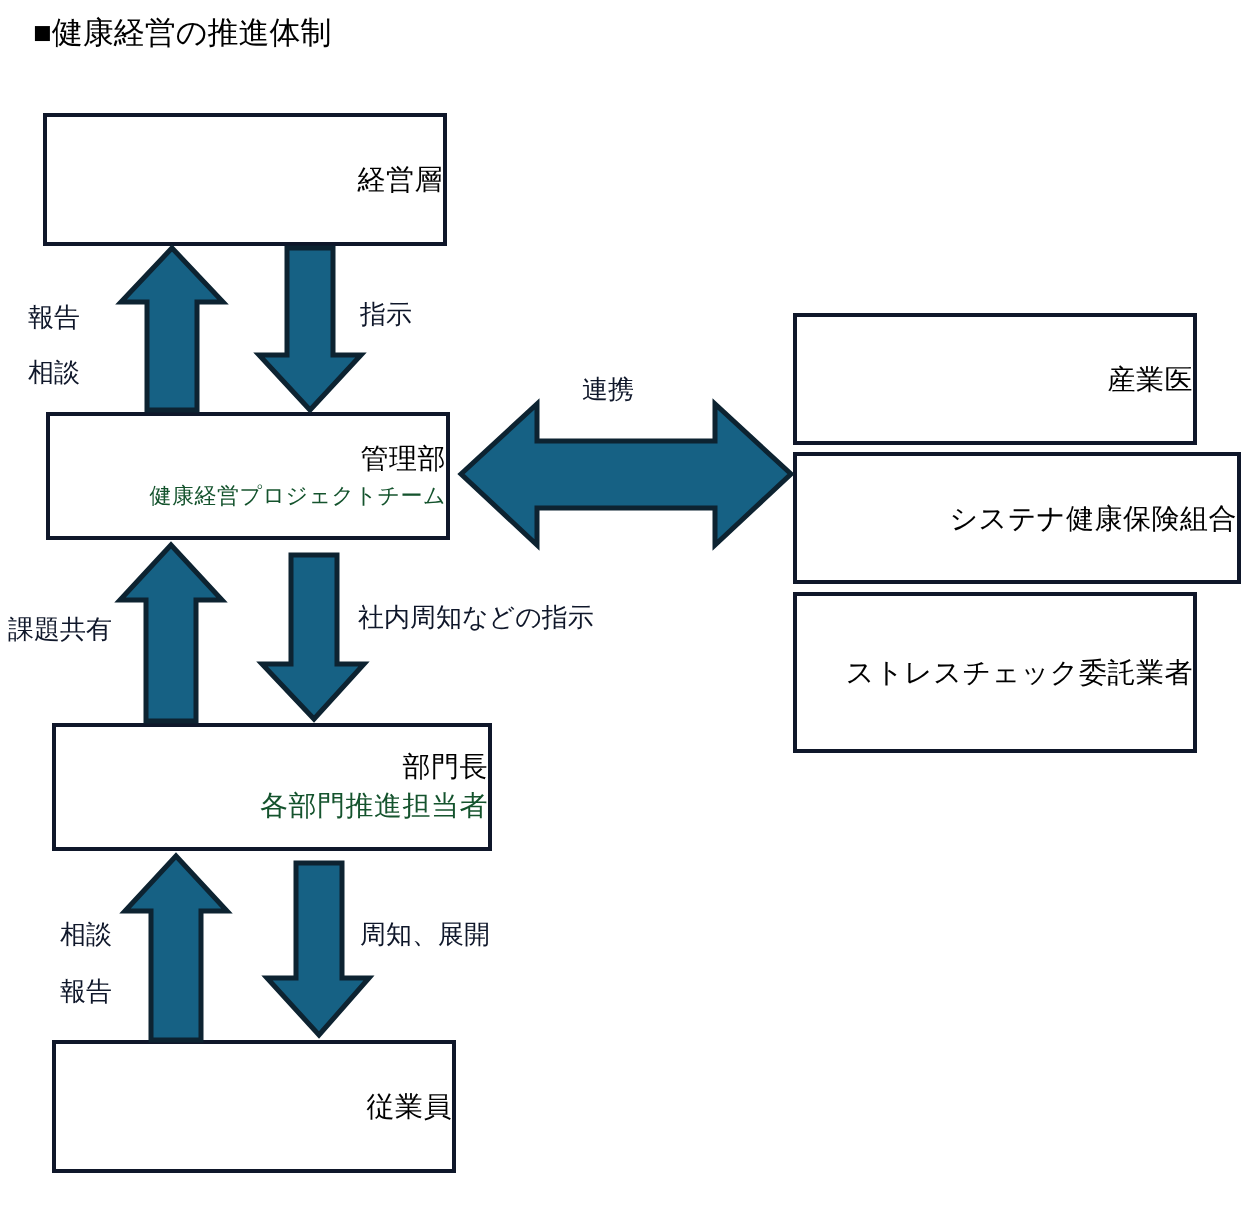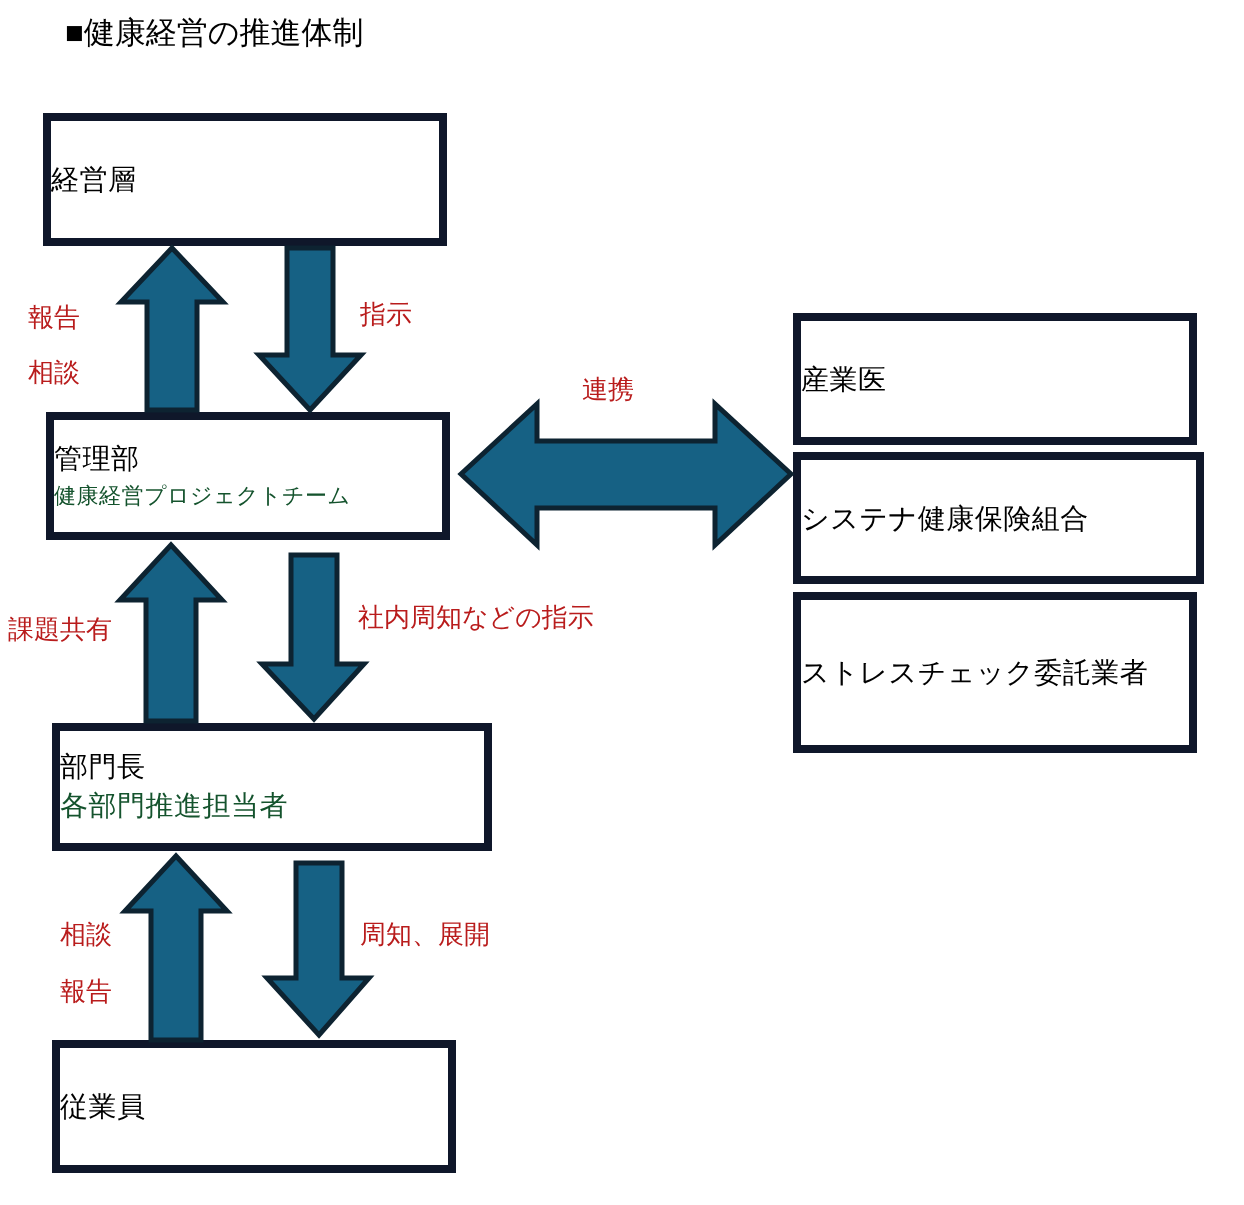--- a/index.html
+++ b/index.html
@@ -20,30 +20,29 @@
     overflow: hidden;
   }
   .page-title {
     position: absolute;
     left: 33px;
     top: 14px;
     font-size: 31px;
     line-height: 1.2;
     white-space: nowrap;
     color: #000000;
-    margin-left: 32px;
   }
   .node-box {
     position: absolute;
     box-sizing: border-box;
     background: #ffffff;
-    border: 8px solid #0f172a;
+    border: 4px solid #0f172a;
     display: flex;
     flex-direction: column;
-    align-items: flex-start;
+    align-items: flex-end;
     justify-content: center;
     text-align: center;
   }
   .node-title {
     font-size: 28px;
     line-height: 1.25;
     letter-spacing: 0.5px;
     color: #000000;
   }
   .node-sub {
@@ -55,21 +54,21 @@
   }
   .node-sub.big {
     font-size: 28px;
     margin-top: 4px;
   }
   .edge-label {
     position: absolute;
     font-size: 26px;
     line-height: 1.15;
     white-space: nowrap;
-    color: #b91c1c;
+    color: #0f172a;
   }
   .arrow-svg {
     position: absolute;
     overflow: visible;
   }
   .arrow-shape {
     fill: #166184;
     stroke: #0d2331;
     stroke-width: 5;
     stroke-linejoin: miter;
@@ -97,21 +96,21 @@
   </div>
 
   <div class="node-box" style="left:793px; top:313px; width:404px; height:132px;">
     <div class="node-title">産業医</div>
   </div>
 
   <div class="node-box" style="left:52px; top:1040px; width:404px; height:133px;">
     <div class="node-title">従業員</div>
   </div>
 
-  <div class="node-box" style="left:793px; top:452px; width:411px; height:132px;">
+  <div class="node-box" style="left:793px; top:452px; width:448px; height:132px;">
     <div class="node-title">システナ健康保険組合</div>
   </div>
 
   <div class="node-box" style="left:793px; top:592px; width:404px; height:161px;">
     <div class="node-title">ストレスチェック委託業者</div>
   </div>
 
   <svg class="arrow-svg" style="left:118px; top:245px; width:108px; height:168px;" viewBox="0 0 108 168">
     <polygon class="arrow-shape" points="54,3 105,57 79,57 79,165 29,165 29,57 3,57"></polygon>
   </svg>

